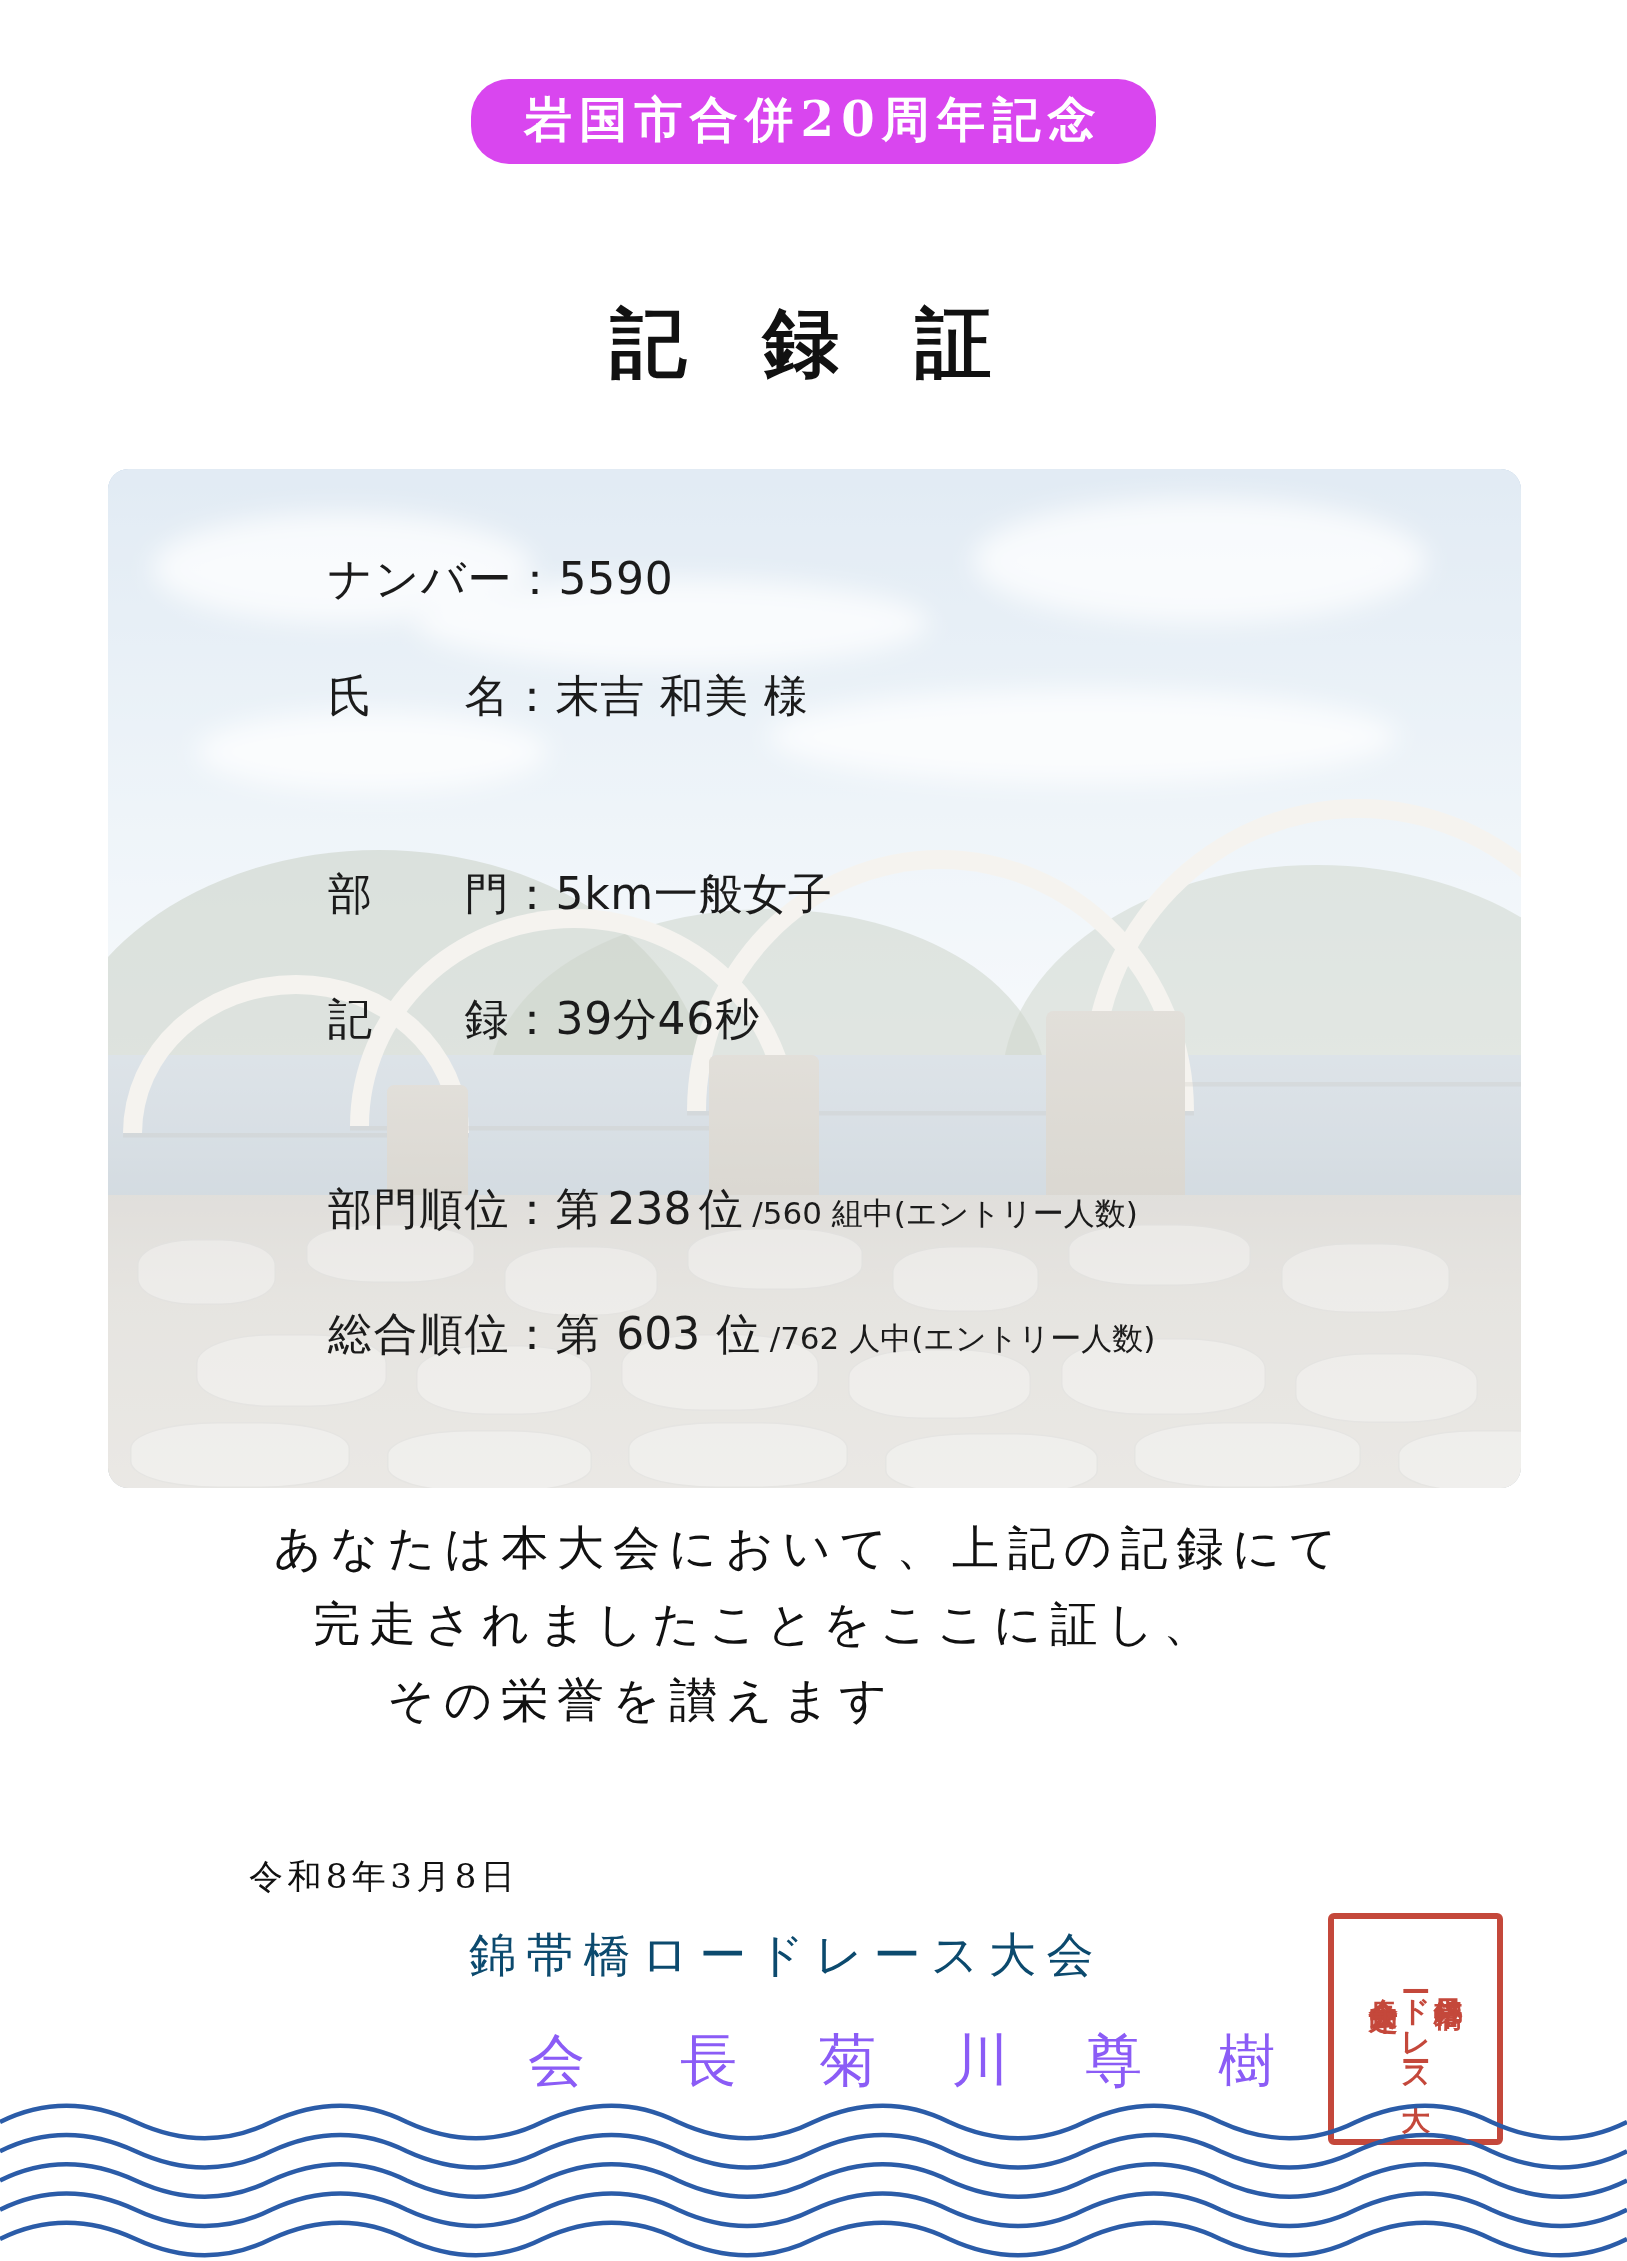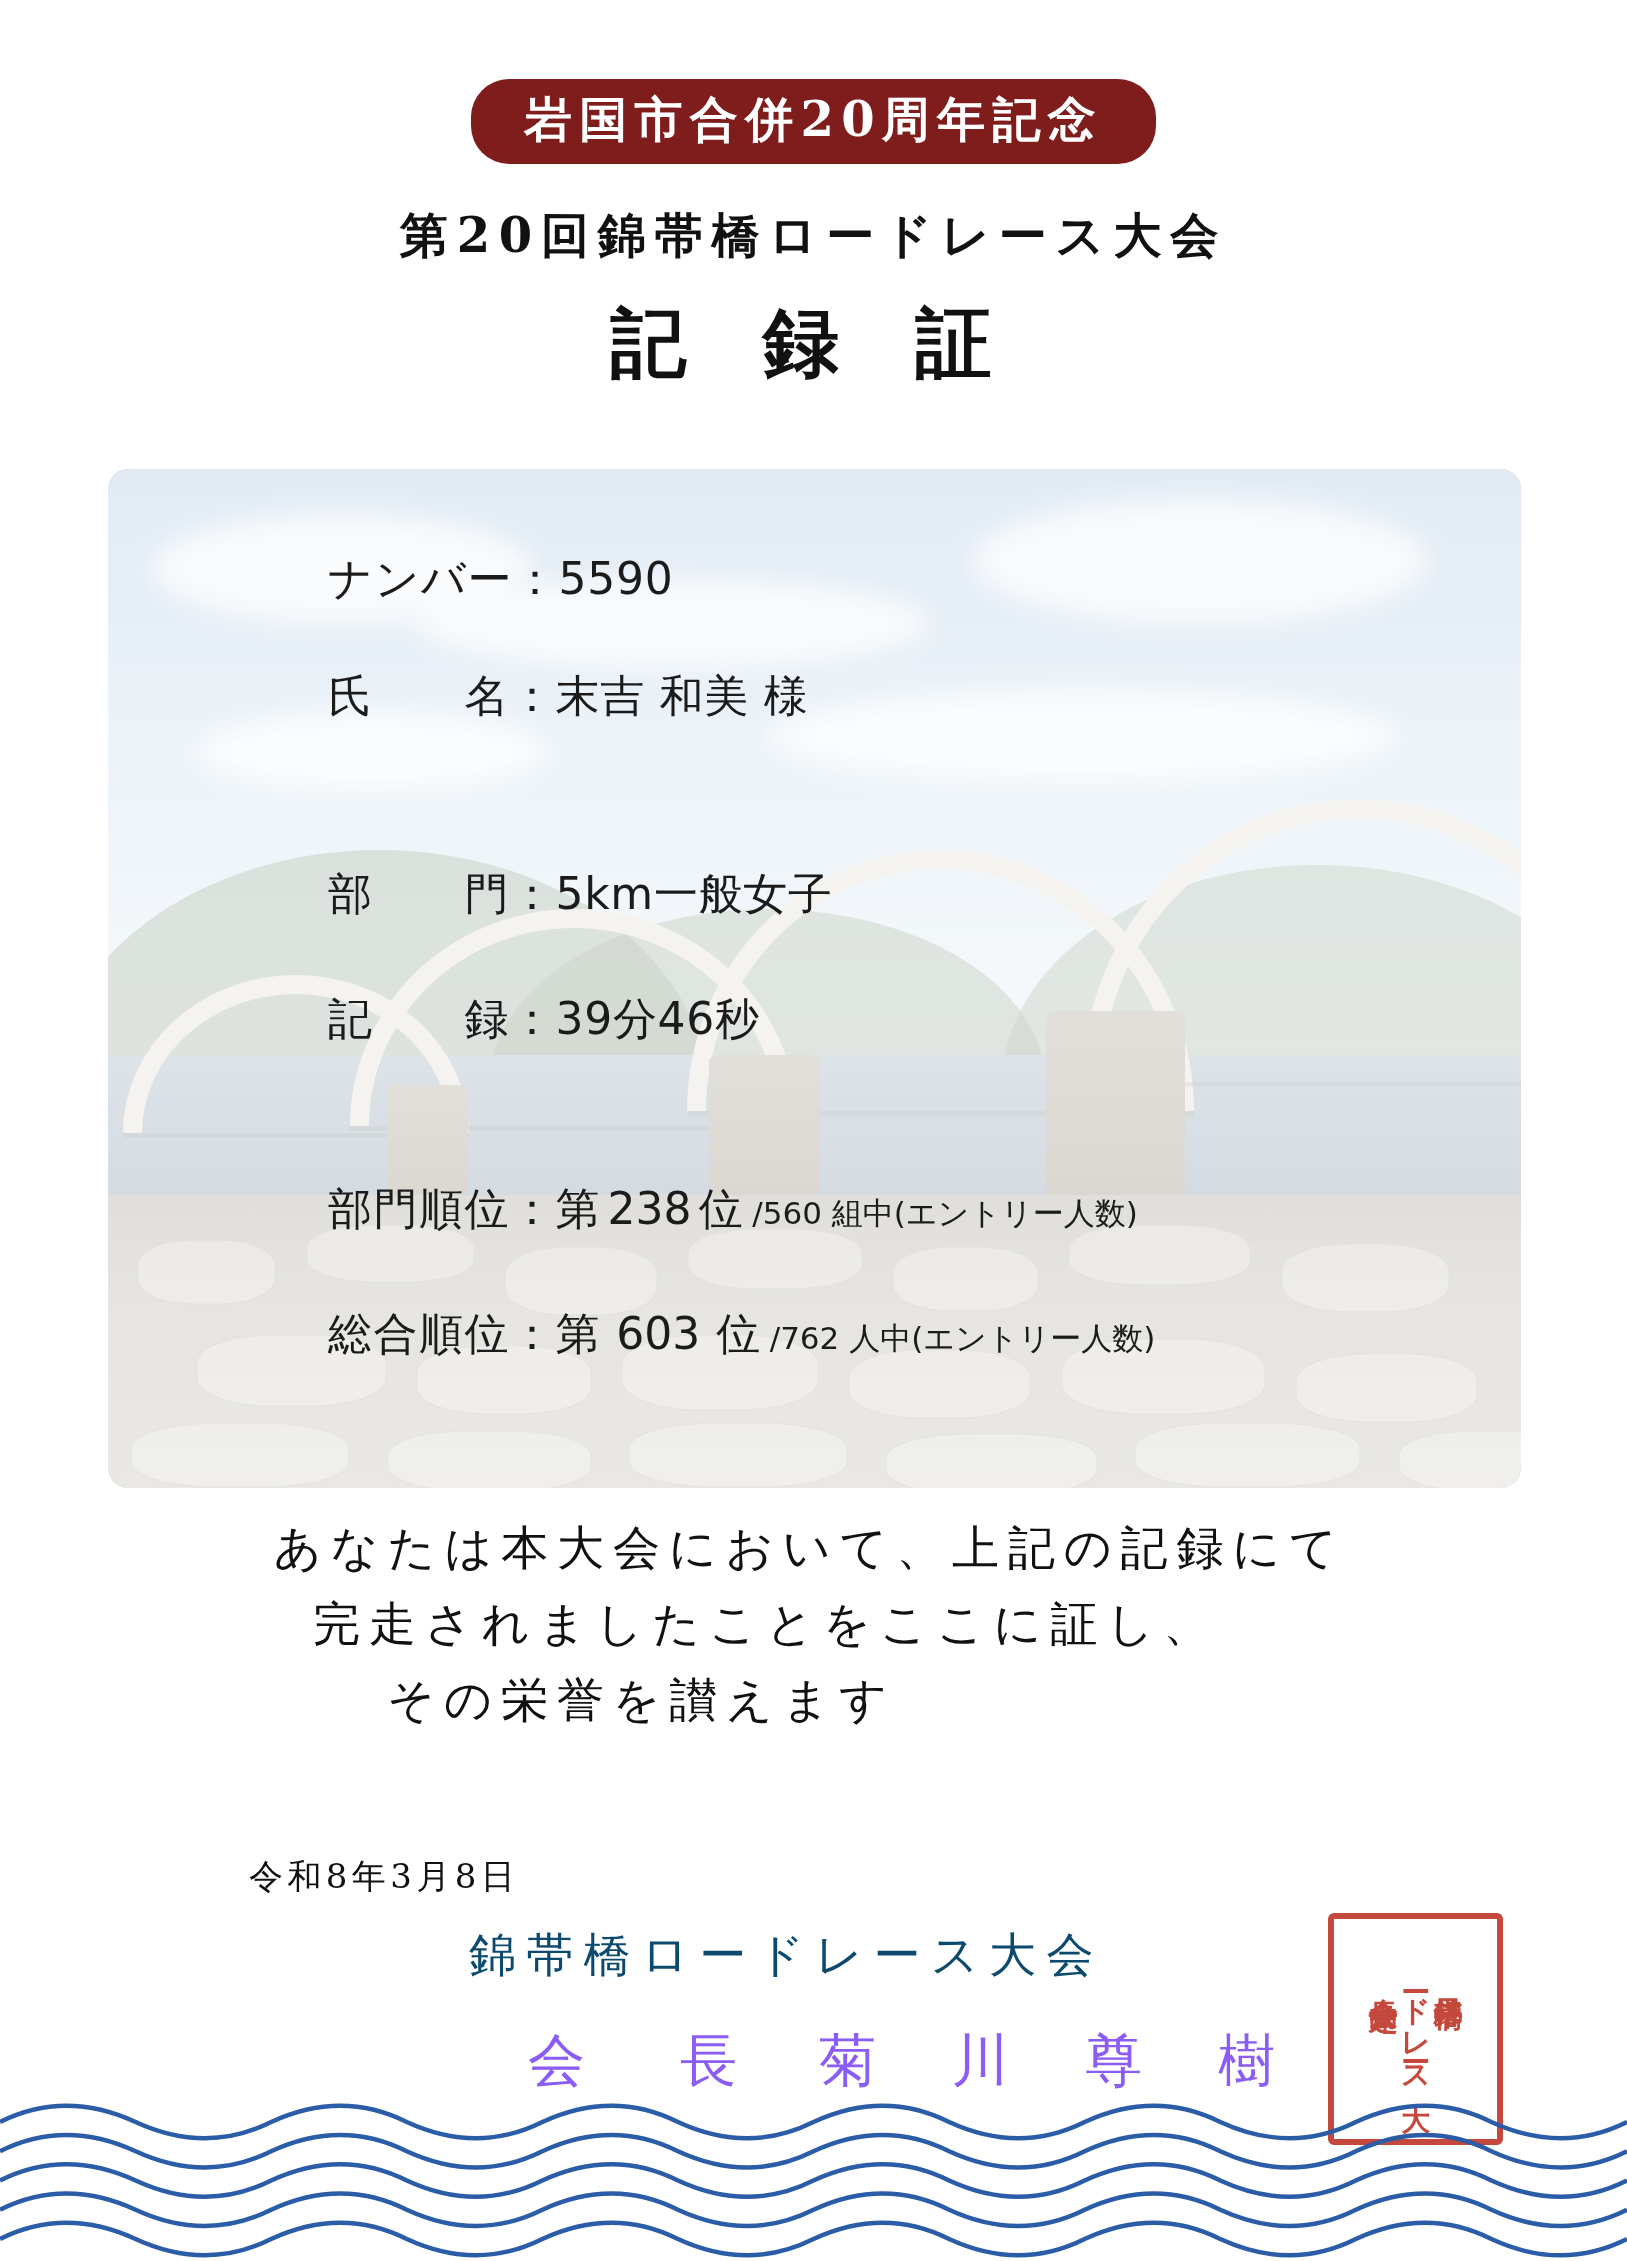--- a/index.html
+++ b/index.html
@@ -26,21 +26,21 @@
   
   .banner-wrap {
     position: absolute;
     top: 79px;
     left: 0;
     width: 100%;
     text-align: center;
   }
   .banner {
     display: inline-block;
-    background: #7f1d1d;
+    background: #d946ef;
     color: #ffffff;
     border-radius: 38px;
     padding: 16px 53px 20.5px 53px;
     font-size: 48px;
     letter-spacing: 7.3px;
     font-weight: bold;
     line-height: 1.0;
     font-family: "DejaVu Serif", "Liberation Serif", serif;
   }
 
@@ -290,21 +290,20 @@
 </style>
 </head>
 <body>
 
 <div class="page">
 
   <div class="banner-wrap">
     <div class="banner">岩国市合併20周年記念</div>
   </div>
 
-  <div class="subtitle">第20回錦帯橋ロードレース大会</div>
   <div class="doc-title">記 録 証</div>
 
   <div class="panel">
     <div class="photo">
       <div class="sky"></div>
       <div class="cloud c1"></div>
       <div class="cloud c2"></div>
       <div class="cloud c3"></div>
       <div class="cloud c4"></div>
       <div class="cloud c5"></div>

